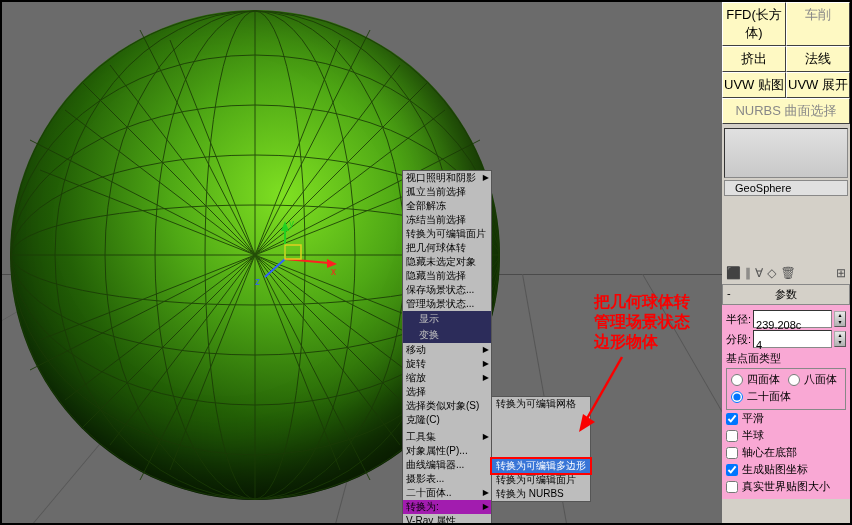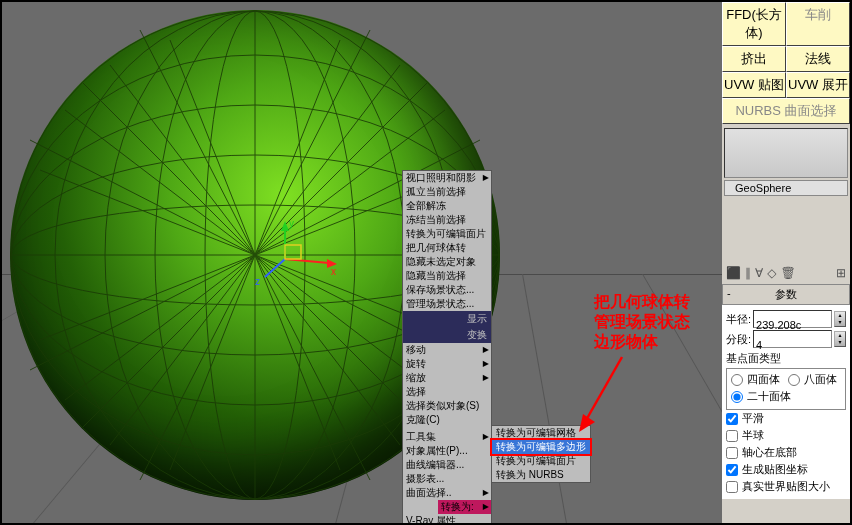--- a/index.html
+++ b/index.html
@@ -15,45 +15,45 @@
     border-radius: 50%;
     background: radial-gradient(circle at 56% 38%, #7fe022 0%, #4fa815 28%, #236006 55%, #0b2b02 80%, #031400 100%);
     box-shadow: inset -30px -30px 60px rgba(0,0,0,0.6);
   }
   .sphere svg { position: absolute; top: 0; left: 0; }
 
   .gizmo { position: absolute; left: 255px; top: 225px; width: 80px; height: 80px; }
   .gizmo svg { width: 80px; height: 80px; overflow: visible; }
 
   .context-menu { position: absolute; left: 400px; top: 168px; width: 90px; background: #bdbdbd; border: 1px solid #555; font-size: 10px; color: #000; }
-  .context-menu .hdr { background: #2c2c5a; color: #c0c0c0; text-align: right; padding: 1px 4px; font-size: 10px; }
+  .context-menu .hdr { background: #2c2c5a; color: #c0c0c0; text-align: left; padding: 1px 16px; font-size: 10px; }
   .context-menu .item { padding: 1px 3px; white-space: nowrap; overflow: hidden; line-height: 12px; cursor: default; position: relative; }
   .context-menu .item.pad { height: 3px; padding: 0; }
   .context-menu .item.arrow::after { content: "▶"; position: absolute; right: 2px; top: 1px; font-size: 8px; }
-  .context-menu .item.highlight { background: #be185d; margin-left: 35px; }
-
-  .submenu { position: absolute; left: 489px; top: 423px; width: 100px; background: #bdbdbd; border: 1px solid #555; font-size: 10px; }
+  .context-menu .item.highlight { background: #a21caf; }
+
+  .submenu { position: absolute; left: 489px; top: 394px; width: 100px; background: #bdbdbd; border: 1px solid #555; font-size: 10px; }
   .submenu .item { padding: 1px 4px; white-space: nowrap; line-height: 12px; cursor: default; }
   .submenu .item.sel { background: #3875d7; color: #fff; }
-  .submenu .red-box { outline: 2px solid #f00; outline-offset: 0px; }
+  .submenu .red-box { outline: 2px solid #f00; outline-offset: 0px; margin-top: 48px; }
 
   .annotation { position: absolute; left: 592px; top: 290px; color: #fa0000; font-size: 16px; line-height: 20px; font-weight: bold; }
   .arrow-red { position: absolute; left: 575px; top: 350px; }
 
   .right-panel { flex: 1; height: 100%; background: #dcdc cf; background: #d4d0c8; font-size: 11px; color: #000; }
   .rp-grid { display: grid; grid-template-columns: 1fr 1fr; }
   .rp-btn { border: 1px solid #808080; background: #fef9c3; text-align: center; padding: 3px 0; font-size: 13px; cursor: default; }
   .rp-btn.top { border-top: 1px solid #fff; border-left: 1px solid #fff; border-bottom: 1px solid #404040; border-right: 1px solid #404040; }
   .rp-swatch { height: 50px; background: linear-gradient(#e0e0e0,#c8c8c8); margin: 4px 2px 0 2px; border: 1px inset #888; }
   .rp-name { margin: 2px; padding: 1px 10px; background: #e0e0e0; border: 1px solid #888; font-size: 11px; }
   .rp-toolbar { display:flex; gap:4px; padding: 4px; align-items:center; }
   .rp-toolbar span { font-size: 12px; color: #555; }
   .rp-rollout-hdr { text-align: center; padding: 2px 16px; border: 1px solid #888; background: #d4d0c8; position: relative; }
   .rp-rollout-hdr::before { content: "-"; position: absolute; left: 4px; }
-  .rp-body { padding: 4px; background: #ffffff; font-size: 11px; }
+  .rp-body { padding: 4px; background: #f9a8d4; font-size: 11px; }
   .rp-row { display:flex; align-items:center; gap:2px; padding:1px 0; }
   .rp-input { flex:1; background:#fff; border:1px inset #888; padding:8px 2px; font-size:11px; height:16px; }
   .rp-spin { width:12px; height:16px; background: linear-gradient(#e8e8e8,#b0b0b0); border:1px outset #aaa; font-size:6px; line-height:7px; text-align:center; }
   .rp-group-label { padding: 2px 0 0 0; font-size:11px; }
   .rp-fieldset { border:1px solid #888; padding: 2px 4px 4px 4px; margin-top: 2px; }
   .rp-radio, .rp-check { display:flex; align-items:center; gap:4px; padding:1px 0; font-size:11px; }
   .rp-radio input, .rp-check input { width:12px; height:12px; }
   .rp-disabled { color: #888; }
 </style>
 </head>
@@ -131,21 +131,21 @@
       <div class="item arrow">旋转</div>
       <div class="item arrow">缩放</div>
       <div class="item">选择</div>
       <div class="item">选择类似对象(S)</div>
       <div class="item">克隆(C)</div>
       <div class="item pad"></div>
       <div class="item arrow">工具集</div>
       <div class="item">对象属性(P)...</div>
       <div class="item">曲线编辑器...</div>
       <div class="item">摄影表...</div>
-      <div class="item arrow">曲面选择..</div>
+      <div class="item arrow">二十面体..</div>
       <div class="item highlight arrow">转换为:</div>
       <div class="item">V-Ray 属性</div>
 
     </div>
 
     <div class="submenu">
       <div class="item">转换为可编辑网格</div>
       <div class="item sel red-box">转换为可编辑多边形</div>
       <div class="item">转换为可编辑面片</div>
       <div class="item">转换为 NURBS</div>

